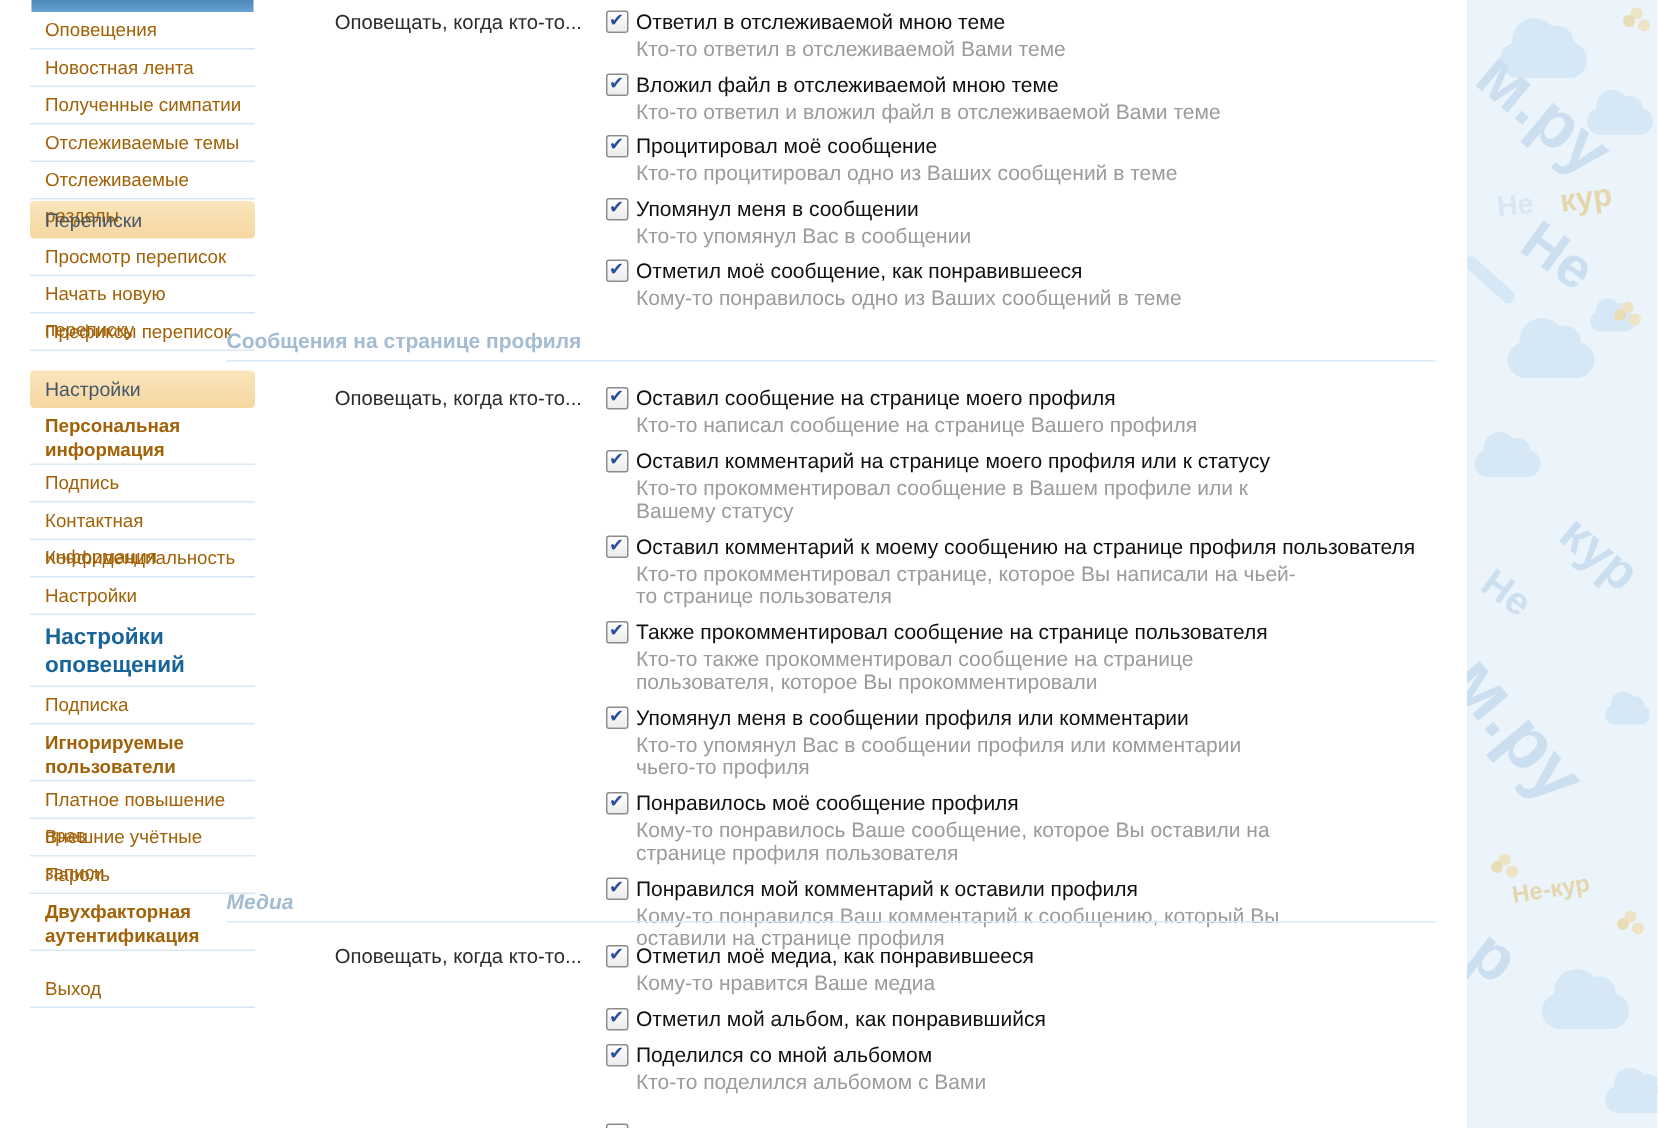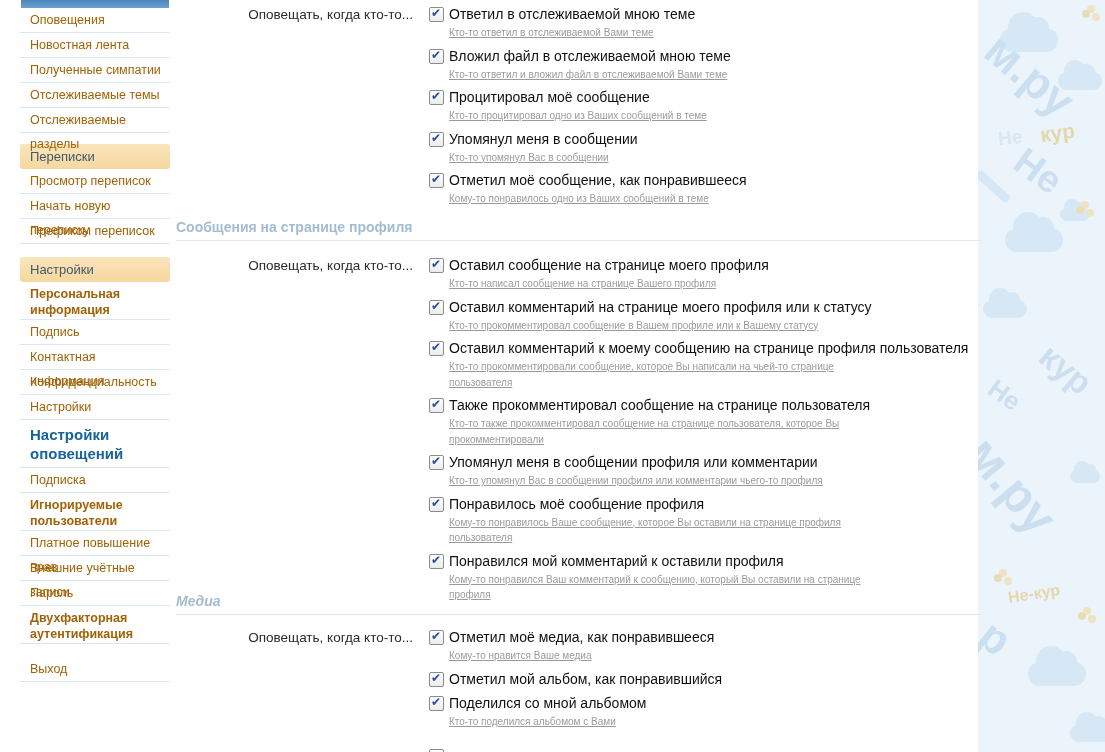--- a/index.html
+++ b/index.html
@@ -24,42 +24,42 @@
   .sparkle{position:absolute;width:8px;height:8px;background:#e8dcb6;border-radius:50%;
            box-shadow:10px 3px 0 #eee3c3,5px -5px 0 #eee3c3;}
   .wm-dash{position:absolute;width:42px;height:9px;background:#d6e8f6;border-radius:4px;transform:rotate(42deg);}
 
   
   .sidebar{position:absolute;left:20px;top:0;width:150px;}
   .sel-bar{height:8px;margin:0 1px;background:linear-gradient(#4d86b9,#68a1d2);}
   .s-item{box-sizing:border-box;height:25px;line-height:24px;padding-left:10px;
           border-bottom:1px solid #d9e8f4;font-size:12.5px;color:#a16207;cursor:pointer;}
   .s-item.two{height:38px;line-height:16px;padding-top:4px;font-weight:bold;}
-  .s-head{box-sizing:border-box;height:25px;line-height:25px;margin-top:11px;padding-left:10px;
+  .s-head{box-sizing:border-box;height:25px;line-height:25px;margin-top:1px;padding-left:10px;
           background:linear-gradient(#fae5bd,#f6d79f);border-radius:3px;
           font-size:13px;color:#44576b;}
   .s-head.mt13{margin-top:13px;}
   .s-current{box-sizing:border-box;padding:5px 0 4px 10px;border-bottom:1px solid #d9e8f4;
              font-size:15px;font-weight:bold;line-height:19px;color:#17649a;cursor:pointer;}
   .s-item.logout{margin-top:13px;}
 
   
-  .main{position:absolute;left:176px;top:0;width:810px;height:752px;}
+  .main{position:absolute;left:151px;top:0;width:810px;height:752px;}
   .group{position:absolute;left:0;width:810px;}
   .notify-label{position:absolute;left:0;top:1px;width:237px;text-align:right;
                 font-size:13.5px;color:#2b2b2b;}
   .options{margin-left:253px;}
   .opt{margin-bottom:7px;position:relative;padding-left:20px;}
   .cb{position:absolute;left:0;top:1px;width:13px;height:13px;box-sizing:content-box;
       border:1px solid #8c8c8c;border-radius:2px;background:linear-gradient(#fefefe,#ececec);
       cursor:pointer;}
   .cb::after{content:"✔";position:absolute;left:1px;top:-2px;font-size:12px;color:#2b4d9e;font-weight:bold;}
   .cb.empty::after{content:"";}
   .opt-title{font-size:14px;line-height:17px;color:#101010;cursor:pointer;}
-  .opt-desc{font-size:10px;line-height:15.5px;margin-top:2px;color:#9b9b9b;max-width:445px;text-decoration:underline;}
+  .opt-desc{font-size:14px;line-height:15.5px;margin-top:2px;color:#9b9b9b;max-width:445px;}
   .sec-h{position:absolute;left:0;width:806px;font-size:14px;font-weight:bold;color:#a3bcd1;
          padding-bottom:5px;border-bottom:1px solid #dcebf6;}
   .partial-cb{position:absolute;left:253px;top:749px;}
 </style>
 </head>
 <body>
 
 <div class="page">
 
   <div class="wm-strip">
@@ -160,21 +160,21 @@
           <div class="opt-desc">Кто-то написал сообщение на странице Вашего профиля</div>
         </div>
         <div class="opt">
           <span class="cb"></span>
           <div class="opt-title">Оставил комментарий на странице моего профиля или к статусу</div>
           <div class="opt-desc">Кто-то прокомментировал сообщение в Вашем профиле или к Вашему статусу</div>
         </div>
         <div class="opt">
           <span class="cb"></span>
           <div class="opt-title">Оставил комментарий к моему сообщению на странице профиля пользователя</div>
-          <div class="opt-desc">Кто-то прокомментировали сообщение, которое Вы написали на чьей-то странице пользователя</div>
+          <div class="opt-desc">Кто-то прокомментировал странице, которое Вы написали на чьей-то странице пользователя</div>
         </div>
         <div class="opt">
           <span class="cb"></span>
           <div class="opt-title">Также прокомментировал сообщение на странице пользователя</div>
           <div class="opt-desc">Кто-то также прокомментировал сообщение на странице пользователя, которое Вы прокомментировали</div>
         </div>
         <div class="opt">
           <span class="cb"></span>
           <div class="opt-title">Упомянул меня в сообщении профиля или комментарии</div>
           <div class="opt-desc">Кто-то упомянул Вас в сообщении профиля или комментарии чьего-то профиля</div>

